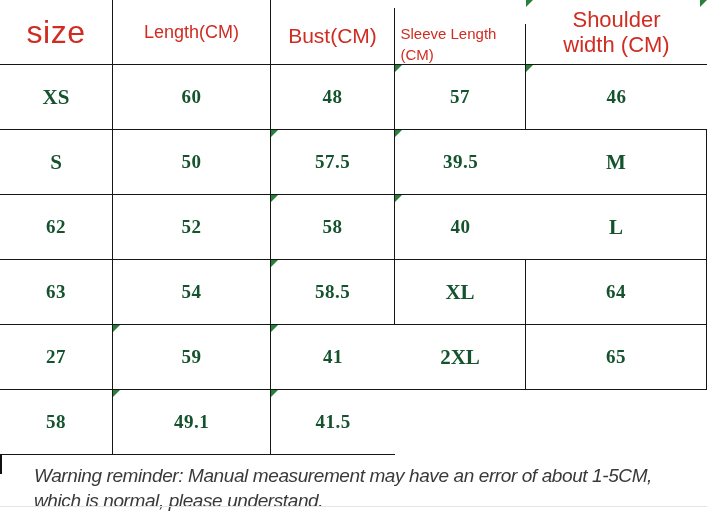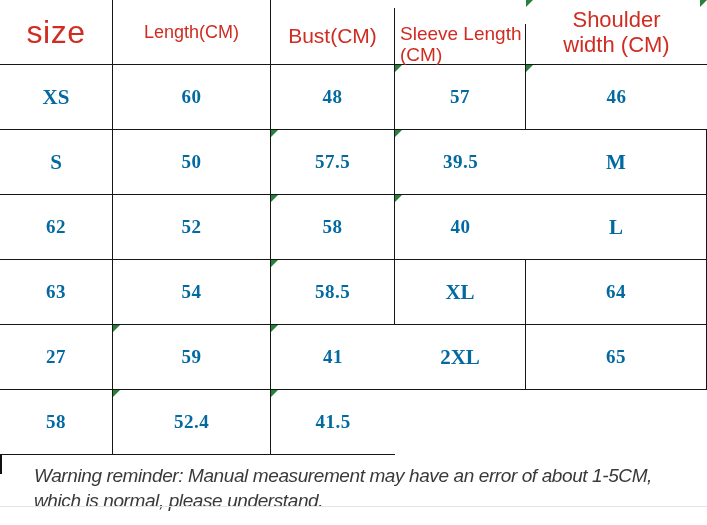--- a/index.html
+++ b/index.html
@@ -24,26 +24,26 @@
     display:flex; align-items:center; justify-content:center;
     box-sizing:border-box;
     overflow:visible;
   }
   .last { border-right:none; }
   
   .h { color:#d02c22; font-family:"Liberation Sans", sans-serif; }
   .h.col1 { font-size:32px; letter-spacing:0.5px; }
   .h.col2 { font-size:18px; }
   .h.col3 { font-size:21px;margin-top:8px; }
-  .h.col4 { justify-content:flex-start; padding-left:5px; font-size:19px; line-height:21px;margin-top:24px; }
+  .h.col4 { justify-content:center; padding-left:5px; font-size:15px; line-height:21px;margin-top:24px; }
   .h.col4 .inner { width:124px; text-align:left; }
   .h.col5 { font-size:22px; line-height:25px; }
   .h.col5 .inner { width:126px; text-align:center; margin:0 auto; }
   
-  .lab, .num { font-family:"Liberation Serif", "DejaVu Serif", serif; color:#0369a1; }
+  .lab, .num { font-family:"Liberation Serif", "DejaVu Serif", serif; color:#14532d; }
   .lab { font-size:21px; font-weight:600; }
   .num { font-size:19px; font-weight:600; letter-spacing:0.5px; }
   
   .tri {
     position:absolute; top:0; left:0; width:0; height:0;
     border-top:7px solid #27803b;
     border-right:7px solid transparent;
   }
   .tri-edge {
     position:absolute; top:0; left:700px; width:0; height:0;
@@ -134,21 +134,21 @@
     <div class="c num last">
         <i class="tri"></i>
         <span>41</span>
       </div>
 
     <div class="c lab">2XL</div>
     <div class="c num">65</div>
     <div class="c num">58</div>
     <div class="c num">
         <i class="tri"></i>
-        <span>52.4</span>
+        <span>49.1</span>
       </div>
     <div class="c num last">
         <i class="tri"></i>
         <span>41.5</span>
       </div>
 
   </div>
 
   <i class="tri-edge"></i>
 

